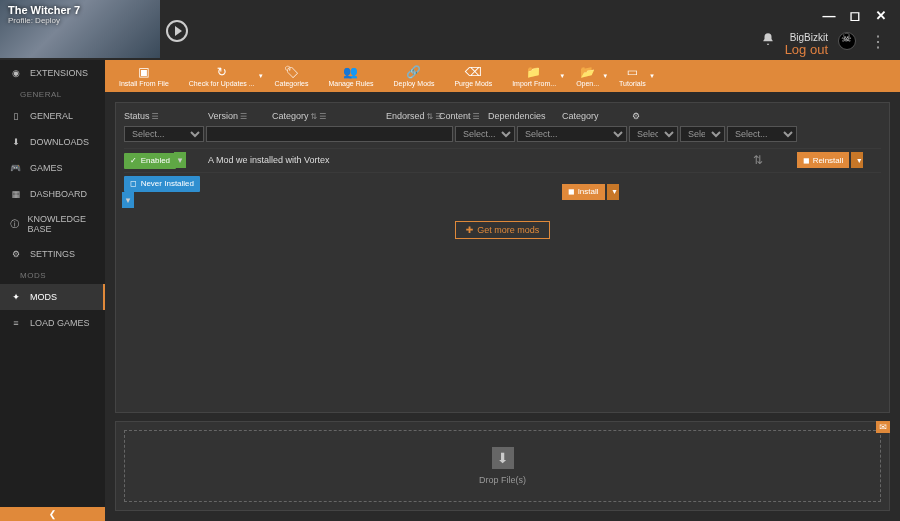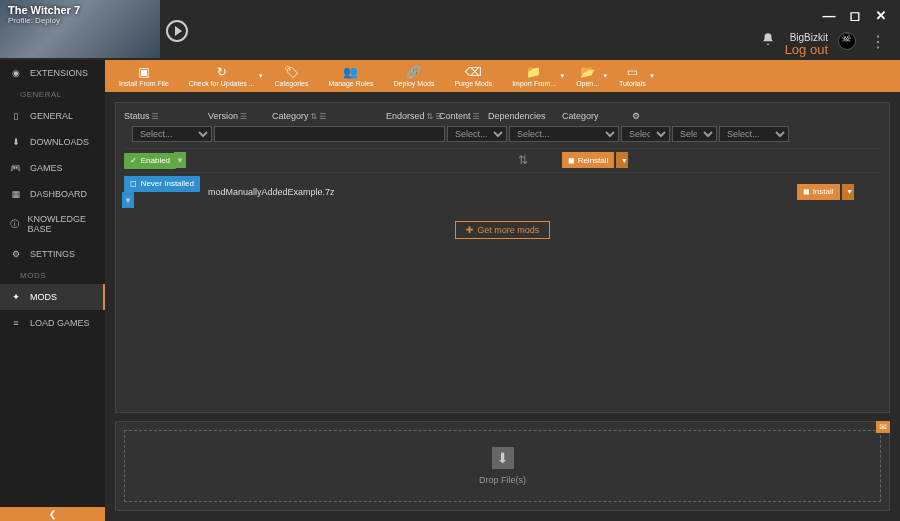--- a/index.html
+++ b/index.html
@@ -48,21 +48,21 @@
 .col-name { flex: 1; }
 .col-version { width: 60px; }
 .col-category { width: 110px; }
 .col-endorsed { width: 49px; }
 .col-content { width: 45px; }
 .col-deps { width: 70px; }
 .col-actions { width: 60px; text-align: left; }
 .col-gear { width: 20px; text-align: center; cursor: pointer; }
 .sort-ico, .list-ico { font-size: 8px; opacity: .6; margin-left: 2px; }
 
-.filter-row { display: flex; gap: 2px; margin: 3px 8px 6px; }
+.filter-row { display: flex; gap: 2px; margin: 3px 0 6px; }
 .filter-row select, .filter-row input { background: #222; border: 1px solid #555; color: #999; font-size: 9px; height: 16px; padding: 0 3px; }
 .filter-row .col-name input { width: 100%; }
 .filter-row select { width: 100%; }
 
 .row { display: flex; align-items: center; gap: 4px; padding: 3px 0; border-top: 1px solid #3a3a3a; font-size: 9px; }
 .status-pill { height: 16px; display: inline-flex; align-items: center; padding: 0 6px; color: #fff; font-size: 8px; gap: 4px; border-radius: 1px; }
 .pill-dd { width: 12px; height: 16px; display: inline-flex; align-items: center; justify-content: center; background: rgba(0,0,0,.2); margin-left: -2px; cursor: pointer; }
 .pill-green { background: #5fa845; }
 .pill-blue { background: #2f8fd0; }
 .row .col-name { color: #ddd; }
@@ -217,34 +217,34 @@
           <div class="col-endorsed"><select><option>Selec</option></select></div>
           <div class="col-content"><select><option>Selec</option></select></div>
           <div class="col-deps"><select><option>Select...</option></select></div>
           <div class="col-actions"></div>
             <div class="col-gear"></div>
         </div>
 
         <div id="rows">
             <div class="row">
               <div class="col-status"><span class="status-pill pill-green"><span>✓</span>Enabled</span><span class="pill-dd pill-green">▾</span></div>
+              <div class="col-name">A Mod we installed with Vortex</div>
               <div class="col-version"></div>
               <div class="col-category"></div>
               <div class="col-endorsed"></div>
               <div class="col-content"></div>
               <div class="col-deps dep-ico">⇅</div>
               <div class="col-actions actions-cell">
                 <button class="act-btn"><span>◼</span>Reinstall</button>
                 <button class="act-btn act-dd">▾</button>
               </div>
               <div class="col-gear"></div>
             </div>
             <div class="row">
               <div class="col-status"><span class="status-pill pill-blue"><span>◻</span>Never Installed</span><span class="pill-dd pill-blue">▾</span></div>
-              <div class="col-name">modManuallyAddedExample.7z</div>
               <div class="col-version"></div>
               <div class="col-category"></div>
               <div class="col-endorsed"></div>
               <div class="col-content"></div>
               <div class="col-deps dep-ico"></div>
               <div class="col-actions actions-cell">
                 <button class="act-btn"><span>◼</span>Install</button>
                 <button class="act-btn act-dd">▾</button>
               </div>
               <div class="col-gear"></div>

